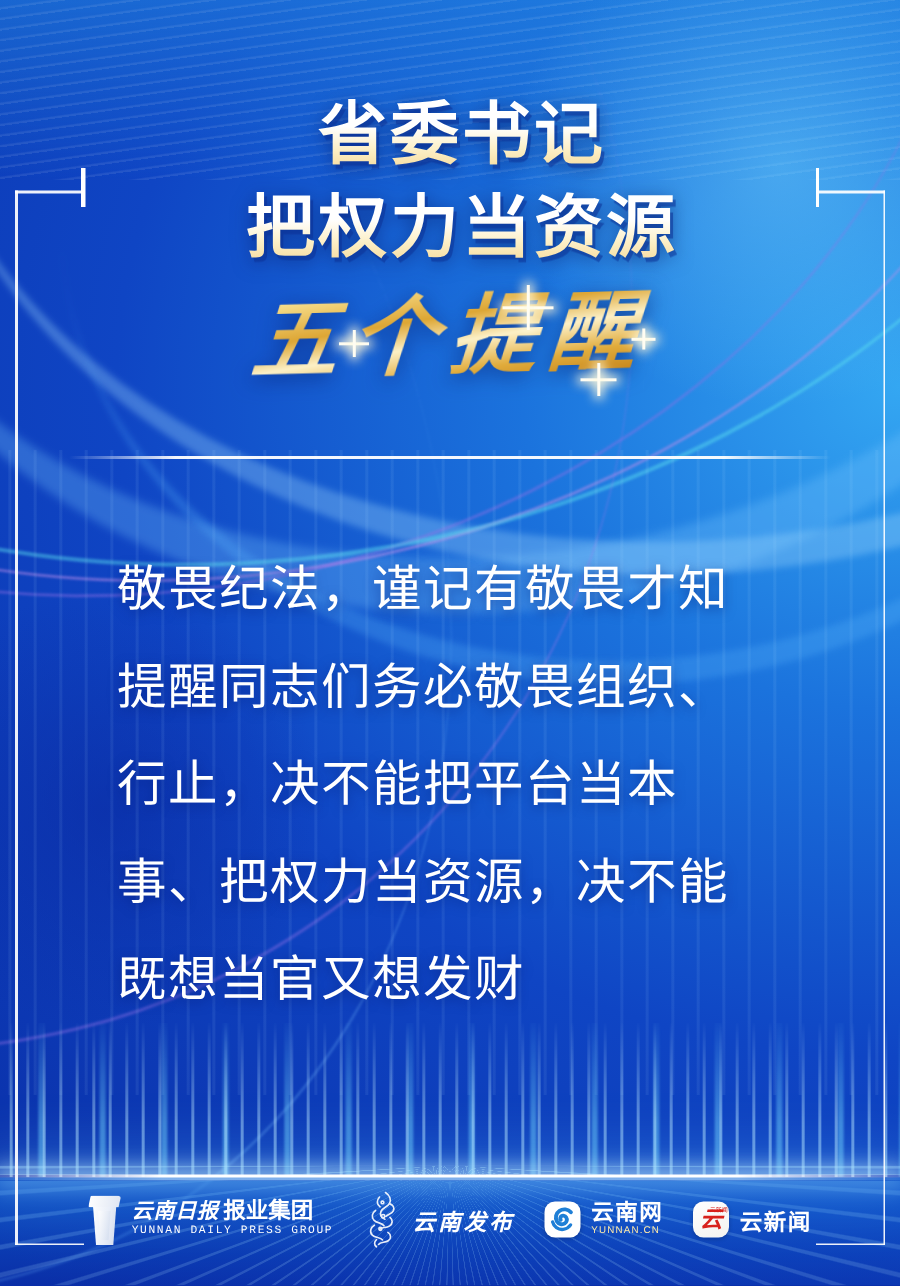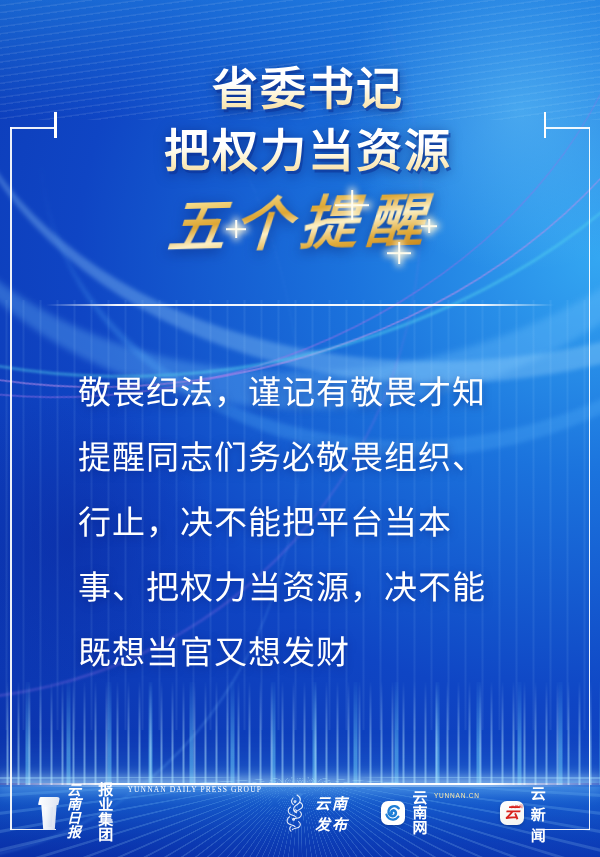--- a/index.html
+++ b/index.html
@@ -225,35 +225,35 @@
     position:absolute;left:0px;top:1px;width:22px;height:8px;
     background:linear-gradient(100deg,#ffffff,#dde4f2);
     border-radius:3px 3px 1px 1px;
     clip-path:polygon(8% 0%, 100% 0%, 92% 100%, 0% 100%);
   }
   .cup-inner{
     position:absolute;left:6px;top:11px;width:9px;height:20px;
     background:linear-gradient(100deg,rgba(255,255,255,.9),rgba(190,205,230,.5));
     clip-path:polygon(8% 0%, 100% 0%, 84% 100%, 22% 100%);
   }
-  .logo-txt{display:flex;line-height:1;}
+  .logo-txt{display:flex;flex-direction:column;line-height:1;}
   .cn-cal{
     font-family:"DejaVu Serif","Liberation Serif",serif;
     font-style:italic;font-weight:700;color:#ffffff;
     letter-spacing:.5px;
   }
   .cn-bold{
     font-family:"DejaVu Sans","Liberation Sans",sans-serif;
     font-weight:700;color:#ffffff;
   }
   .l1-row{display:flex;align-items:baseline;gap:3px;}
   .l1-cal{font-size:14px;}
   .l1-bold{font-size:15px;}
   .l1-en{
-    font-family:Liberation Serif, serif;
+    font-family:Liberation Mono, monospace;
     font-size:7.5px;letter-spacing:1.1px;color:#ffffff;
     margin-top:3px;white-space:nowrap;text-align:right;
   }
 
   .phoenix{
     width:26px;height:40px;position:relative;flex:none;opacity:.95;
   }
   .phoenix svg{position:absolute;left:0;top:0;}
 
   .l2-txt{font-size:15px;letter-spacing:2px;}

